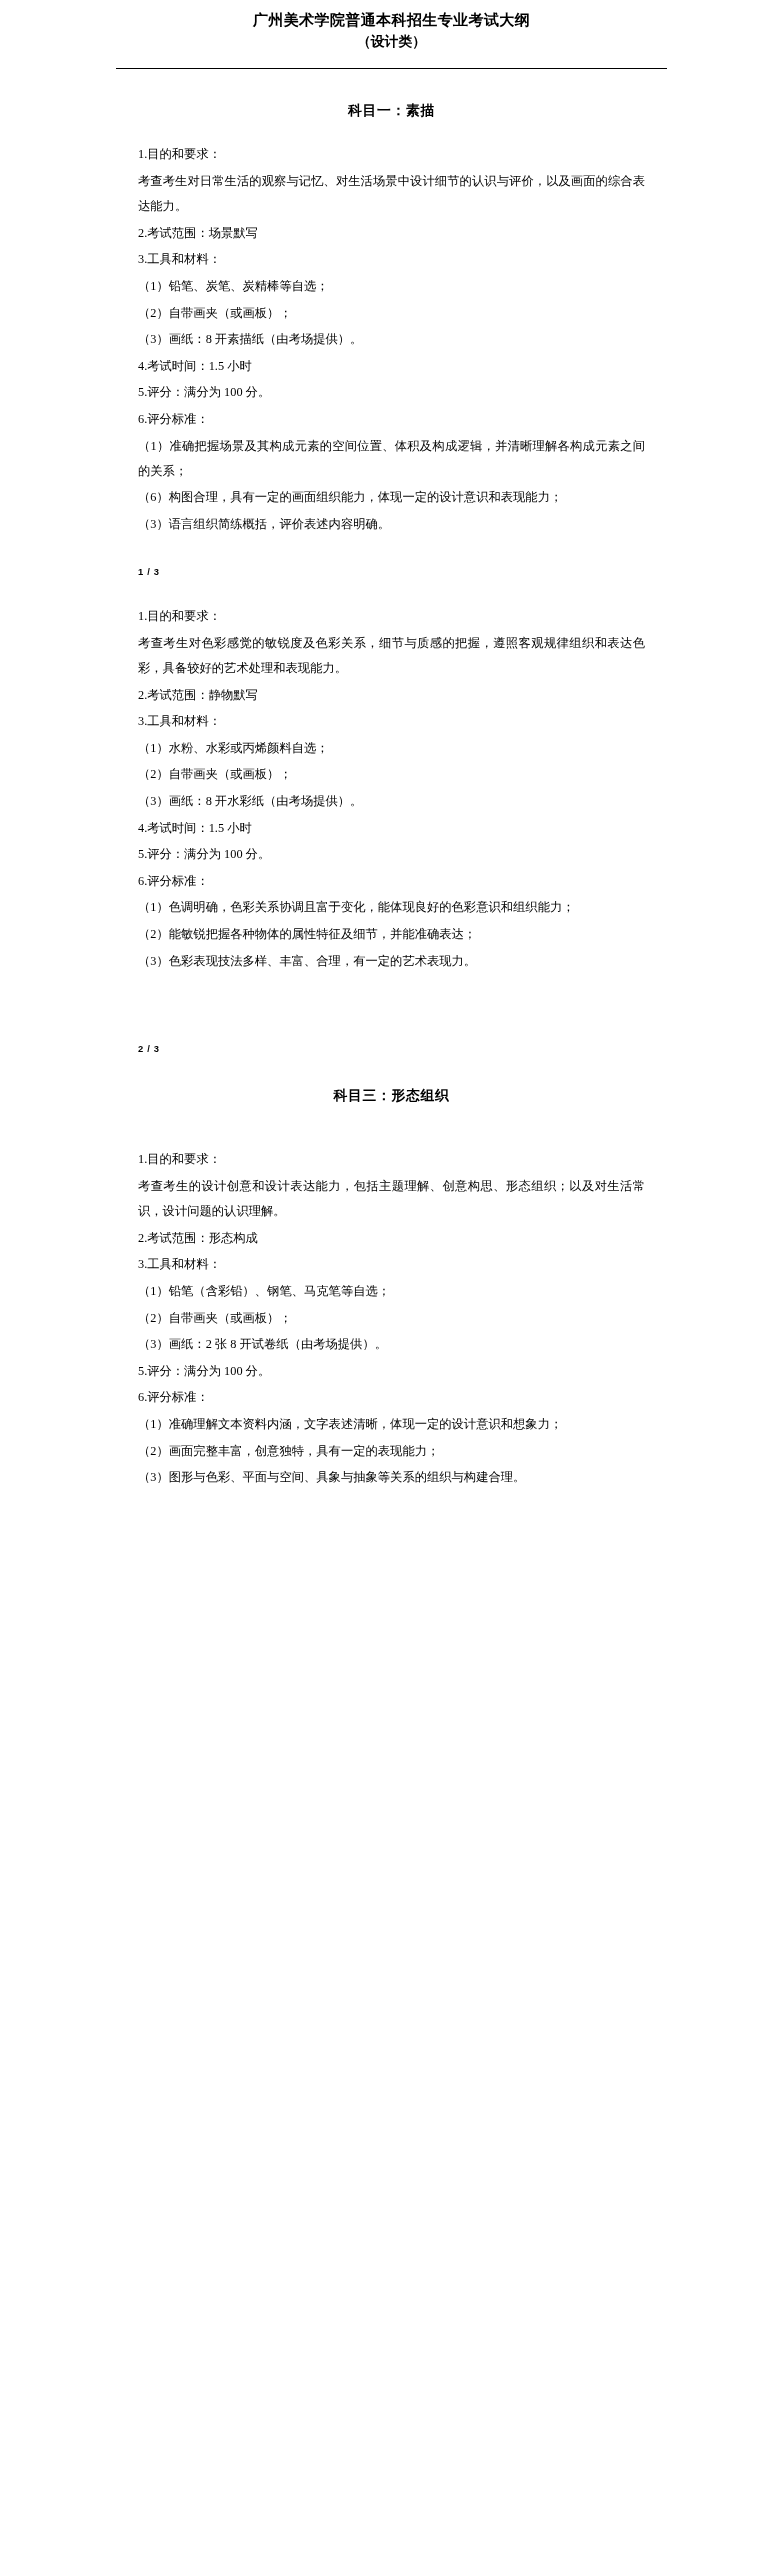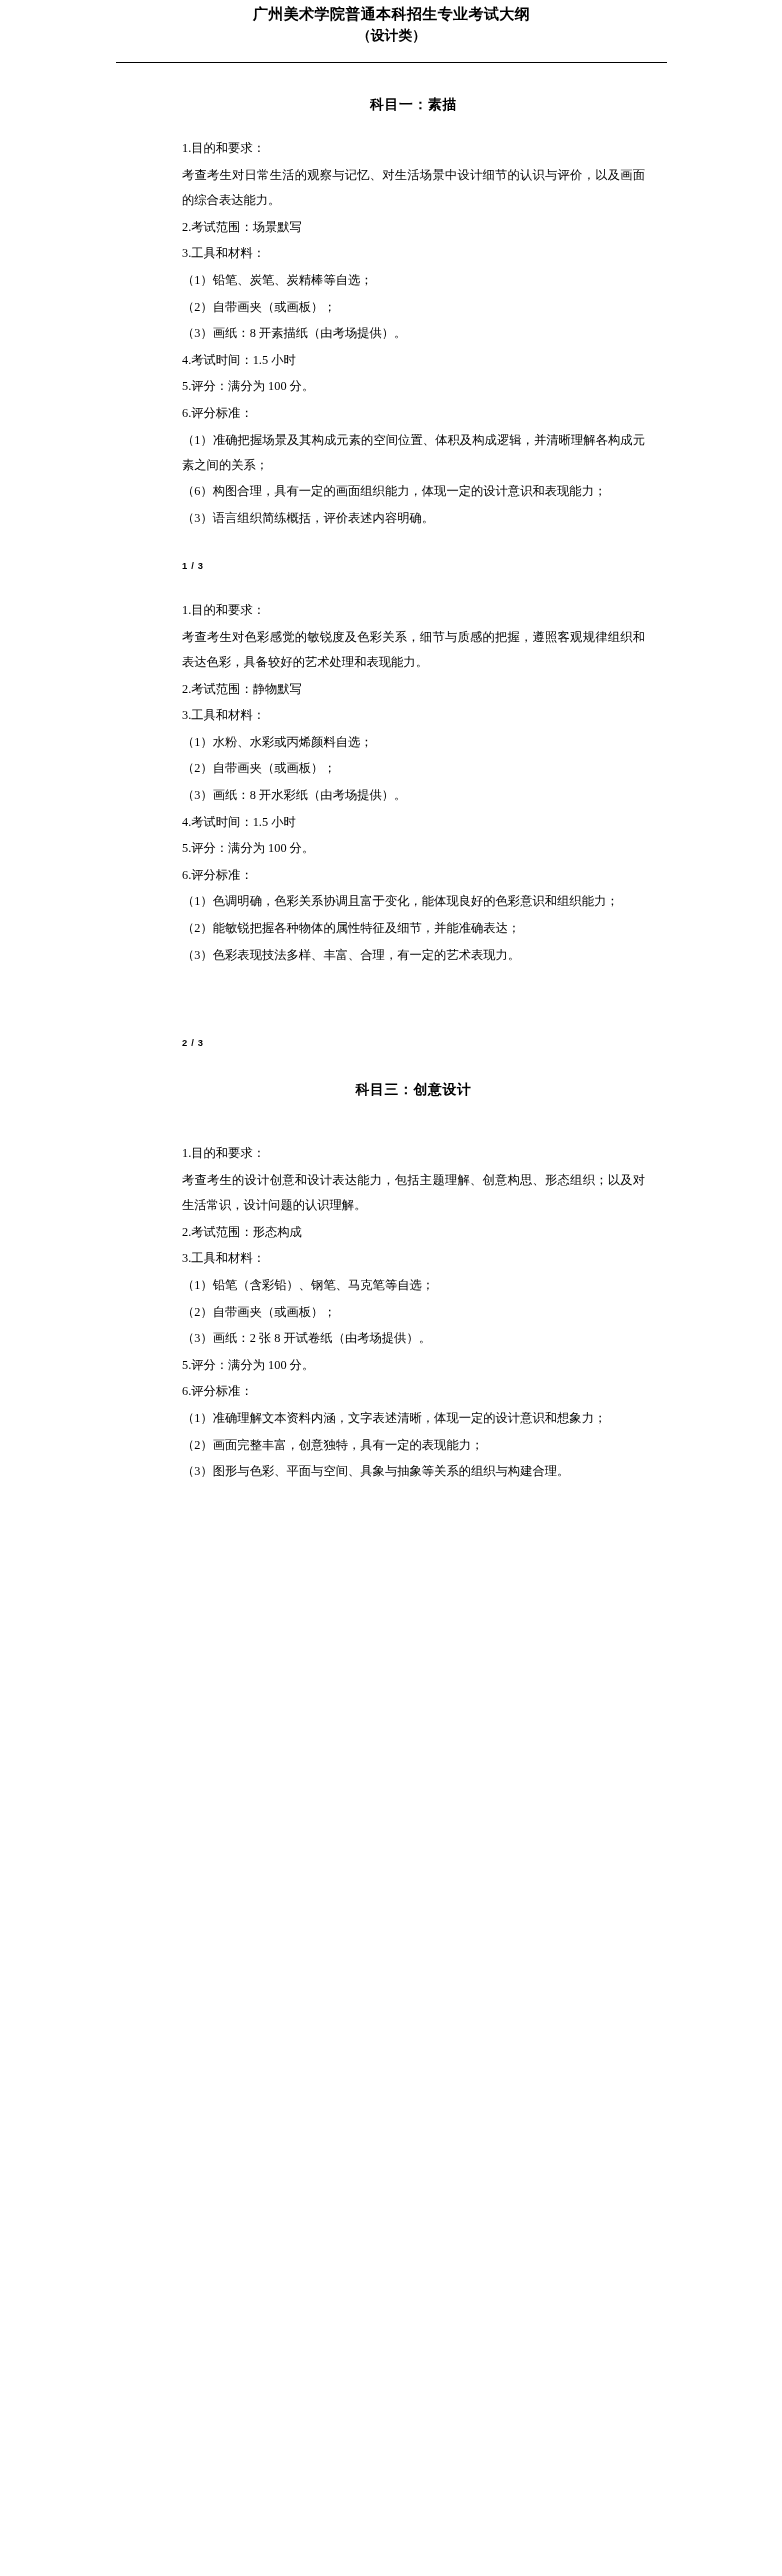--- a/index.html
+++ b/index.html
@@ -12,21 +12,21 @@
     font-family: "Liberation Serif", "DejaVu Serif", serif;
     color: #000000;
   }
   .page {
     width: 783px;
     margin: 0 auto;
     padding: 0;
     box-sizing: border-box;
   }
   .doc-head {
-    padding-top: 3px;
+    padding-top: 9px;
     text-align: center;
   }
   .doc-title {
     font-family: "Liberation Sans", "DejaVu Sans", sans-serif;
     font-size: 15px;
     font-weight: bold;
     letter-spacing: 0.4px;
     line-height: 1.5;
   }
   .doc-subtitle {
@@ -39,21 +39,20 @@
     width: 551px;
     margin: 16px auto 0 auto;
     border-top: 0.7px solid #000000;
   }
   .body-col {
     width: 507px;
     margin: 0 auto;
   }
   .section {
     padding-top: 7.2px;
-    margin-left: 44px;
   }
   .section-title {
     text-align: center;
     font-family: "Liberation Sans", "DejaVu Sans", sans-serif;
     font-size: 13.8px;
     font-weight: bold;
     margin: 26px 0 22px 0;
     letter-spacing: 0.7px;
   }
   .para {
@@ -118,21 +117,21 @@
       <p class="para">5.评分：满分为 100 分。</p>
       <p class="para">6.评分标准：</p>
       <p class="para">（1）色调明确，色彩关系协调且富于变化，能体现良好的色彩意识和组织能力；</p>
       <p class="para">（2）能敏锐把握各种物体的属性特征及细节，并能准确表达；</p>
       <p class="para">（3）色彩表现技法多样、丰富、合理，有一定的艺术表现力。</p>
       <div class="spacer-lg"></div>
       <div class="page-num">2 / 3</div>
     </div>
 
     <div class="section">
-      <div class="section-title">科目三：创意设计</div>
+      <div class="section-title">科目三：形态组织</div>
       <div class="spacer-md"></div>
       <p class="para">1.目的和要求：</p>
       <p class="para">考查考生的设计创意和设计表达能力，包括主题理解、创意构思、形态组织；以及对生活常识，设计问题的认识理解。</p>
       <p class="para">2.考试范围：形态构成</p>
       <p class="para">3.工具和材料：</p>
       <p class="para">（1）铅笔（含彩铅）、钢笔、马克笔等自选；</p>
       <p class="para">（2）自带画夹（或画板）；</p>
       <p class="para">（3）画纸：2 张 8 开试卷纸（由考场提供）。</p>
       <p class="para">5.评分：满分为 100 分。</p>
       <p class="para">6.评分标准：</p>

